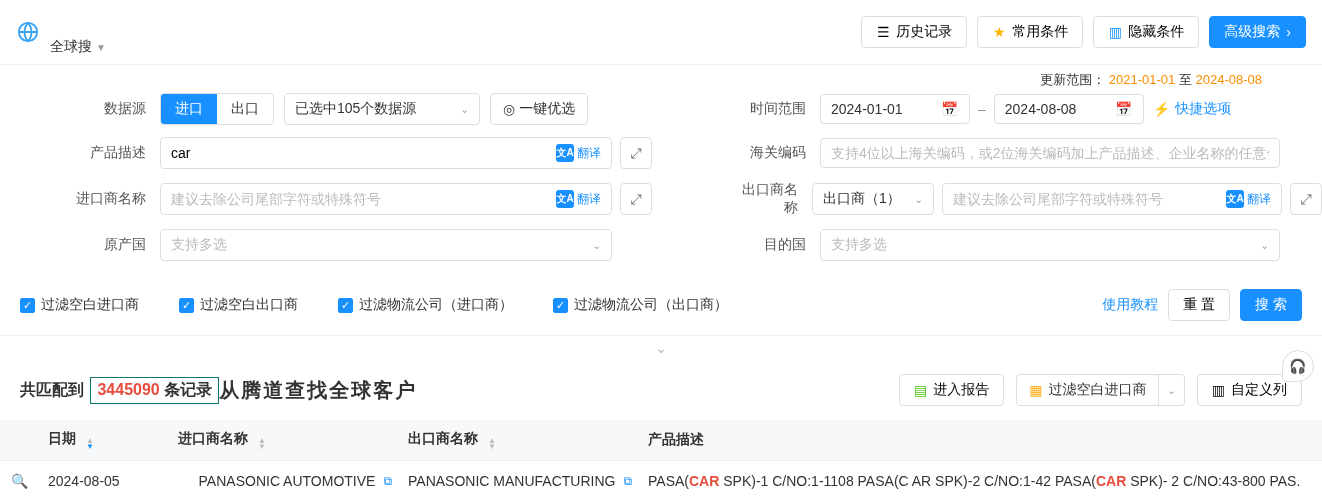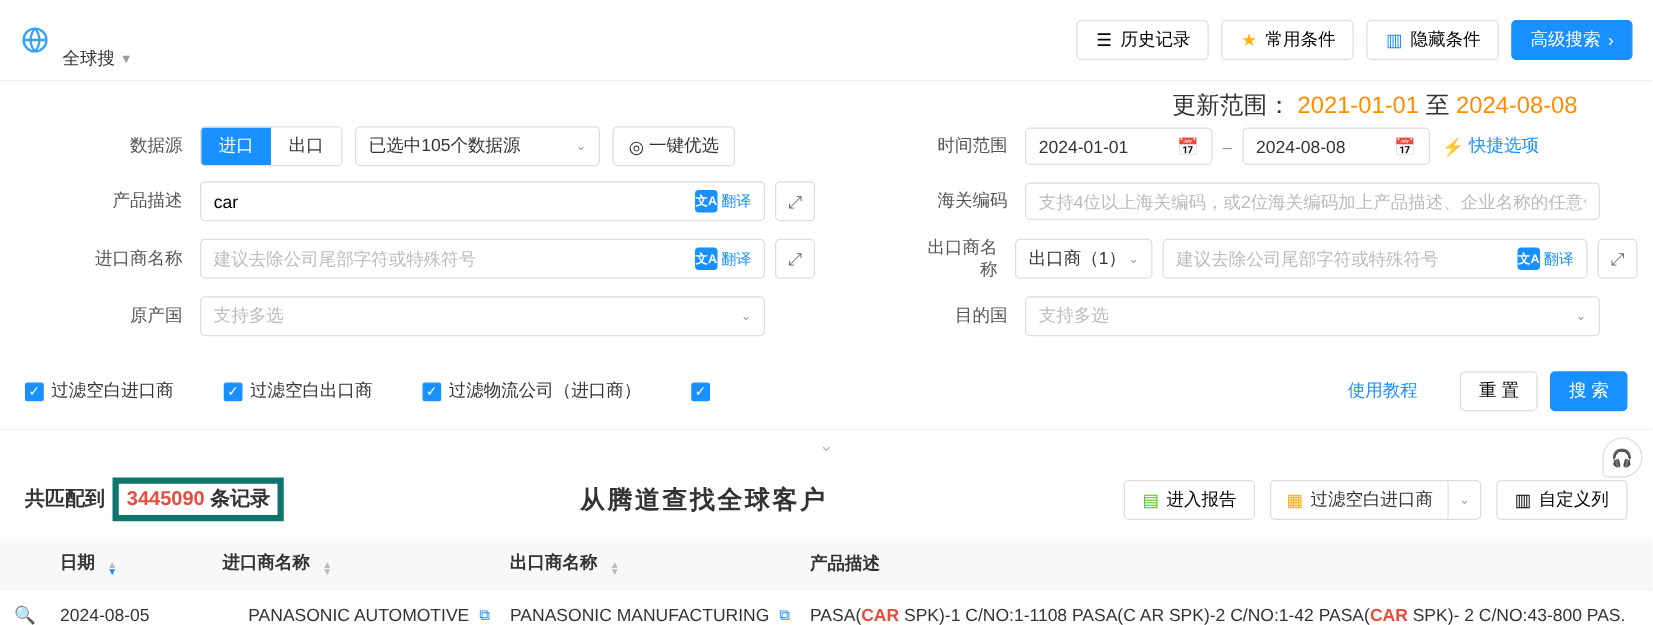--- a/index.html
+++ b/index.html
@@ -7,21 +7,21 @@
 .topbar { display: flex; align-items: center; padding: 8px 16px; border-bottom: 1px solid #eee; }
 .topbar-left { display: flex; align-items: center; gap: 10px; }
 .globe-icon { width: 24px; height: 24px; display: flex; align-items: center; justify-content: center; color: #36a3f7; }
 .dropdown-search-type { display: flex; align-items: center; gap: 4px; cursor: pointer; margin-top: 30px; }
 .chevron { font-size: 10px; color: #999; }
 .topbar-right { margin-left: auto; display: flex; gap: 10px; }
 .btn { display: inline-flex; align-items: center; gap: 6px; padding: 6px 14px; border: 1px solid #ddd; border-radius: 4px; background: #fff; cursor: pointer; font-size: 14px; }
 .btn-primary { background: #1890ff; color: #fff; border-color: #1890ff; }
 .icon-sm { width: 14px; height: 14px; display: inline-flex; align-items: center; justify-content: center; }
 .star { color: #ffb400; }
-.update-range { text-align: right; padding: 6px 60px 0 0; font-size: 19px; }
+.update-range { text-align: right; padding: 6px 60px 0 0; font-size: 13px; }
 .update-range .orange { color: #ff8c00; }
 .form-area { padding: 4px 20px 10px; }
 .form-row { display: flex; align-items: center; margin-bottom: 12px; }
 .form-col { display: flex; align-items: center; }
 .col-left { width: 640px; }
 .col-right { flex: 1; margin-left: 80px; }
 .label { width: 140px; text-align: right; padding-right: 14px; color: #555; }
 .toggle-group { display: flex; border: 1px solid #ddd; border-radius: 4px; overflow: hidden; margin-right: 10px; }
 .toggle-btn { padding: 6px 14px; cursor: pointer; background: #fff; }
 .toggle-btn.active { background: #1890ff; color: #fff; }
@@ -35,23 +35,23 @@
 .optimize-btn { display: flex; align-items: center; gap: 4px; padding: 6px 12px; border: 1px solid #ddd; border-radius: 4px; margin-left: 10px; cursor: pointer; }
 .date-input { display: flex; align-items: center; border: 1px solid #ddd; border-radius: 4px; padding: 6px 10px; width: 150px; justify-content: space-between; }
 .link-blue { color: #1890ff; cursor: pointer; margin-left: 10px; display: flex; align-items: center; gap: 4px; }
 .checkbox-row { display: flex; align-items: center; gap: 40px; padding: 6px 20px 14px; }
 .checkbox-item { display: flex; align-items: center; gap: 6px; cursor: pointer; }
 .checkbox { width: 15px; height: 15px; border: 1px solid #1890ff; border-radius: 2px; background: #1890ff; display: flex; align-items: center; justify-content: center; color: #fff; font-size: 11px; }
 .checkbox-row-right { margin-left: auto; display: flex; gap: 10px; }
 .collapse-bar { text-align: center; padding: 4px; color: #bbb; cursor: pointer; border-top: 1px solid #f0f0f0; }
 .results-bar { display: flex; align-items: center; padding: 14px 20px; }
 .results-left { font-size: 16px; font-weight: 600; }
-.results-count-box { border: 5px solid #0f766e; padding: 2px 6px; display: inline-block; margin-left: 2px;}
+.results-count-box { border: 1px solid #0f766e; padding: 2px 6px; display: inline-block; margin-left: 2px;}
 .results-count-box .red { color: #e74c3c; font-weight: bold; }
-.results-center { flex: 1; text-align: center; font-size: 20px; font-weight: 600; color: #333; letter-spacing: 2px; }
+.results-center { flex: 1; text-align: left; font-size: 20px; font-weight: 600; color: #333; letter-spacing: 2px; }
 .results-right { display: flex; gap: 12px; align-items: center; }
 .split-btn { display: flex; border: 1px solid #ddd; border-radius: 4px; overflow: hidden; }
 .split-btn .main { padding: 6px 12px; display: flex; align-items: center; gap: 6px; }
 .split-btn .drop { padding: 6px 8px; border-left: 1px solid #ddd; display:flex;align-items:center;}
 .green-doc { color: #52c41a; }
 .yellow-doc { color: #faad14; }
 .table { width: 100%; border-collapse: collapse; }
 .table th { background: #f7f8fa; text-align: left; padding: 10px 8px; font-weight: 600; border-bottom: 1px solid #eee; }
 .table td { padding: 12px 8px; border-bottom: 1px solid #f0f0f0; }
 .sort-icons { display: inline-flex; flex-direction: column; margin-left: 6px; font-size: 8px; color: #bbb; line-height: 6px; }
@@ -176,21 +176,21 @@
           <span class="trans-icon">文A</span>
           <span>翻译</span>
         </span>
       </div>
       <div class="aux-btn">
           <span>⤢</span>
         </div>
     </div>
     <div class="form-col col-right">
       <div class="label" style="width:80px;">出口商名称</div>
-      <div class="select" style="width:110px;margin-right:8px;">
+      <div class="select" style="width:122px;margin-right:8px;">
         <span>出口商（1）</span>
         <span class="chevron">⌄</span>
       </div>
       <div class="input" style="width:340px;">
         <input placeholder="建议去除公司尾部字符或特殊符号" style="">
         <span class="translate-badge">
           <span class="trans-icon">文A</span>
           <span>翻译</span>
         </span>
       </div>
@@ -226,23 +226,24 @@
   <label class="checkbox-item">
     <span class="checkbox">✓</span>
     <span>过滤空白出口商</span>
   </label>
   <label class="checkbox-item">
     <span class="checkbox">✓</span>
     <span>过滤物流公司（进口商）</span>
   </label>
   <label class="checkbox-item">
     <span class="checkbox">✓</span>
+    <span>过滤物流公司（出口商）</span>
   </label>
   <div class="checkbox-row-right">
-    <span class="link-blue" style="margin-right:24px;text-align:right;">使用教程</span>
+    <span class="link-blue" style="margin-right:0;text-align:right;">使用教程</span>
     <button class="btn">重 置</button>
     <button class="btn btn-primary">搜 索</button>
   </div>
 </div>
 
 <div class="collapse-bar">
   <span>⌄</span>
 </div>
 
 <div class="results-bar">

